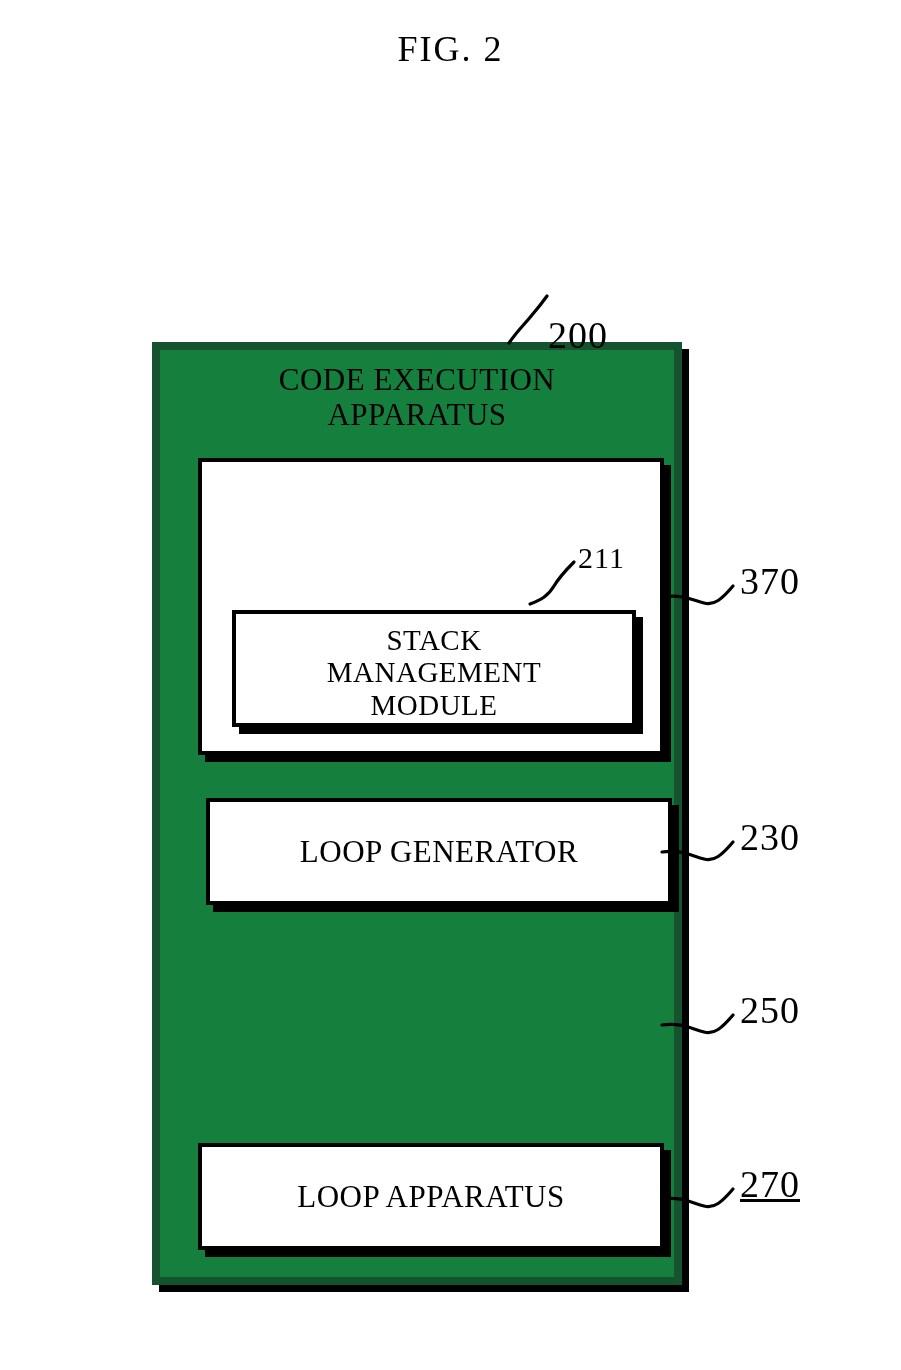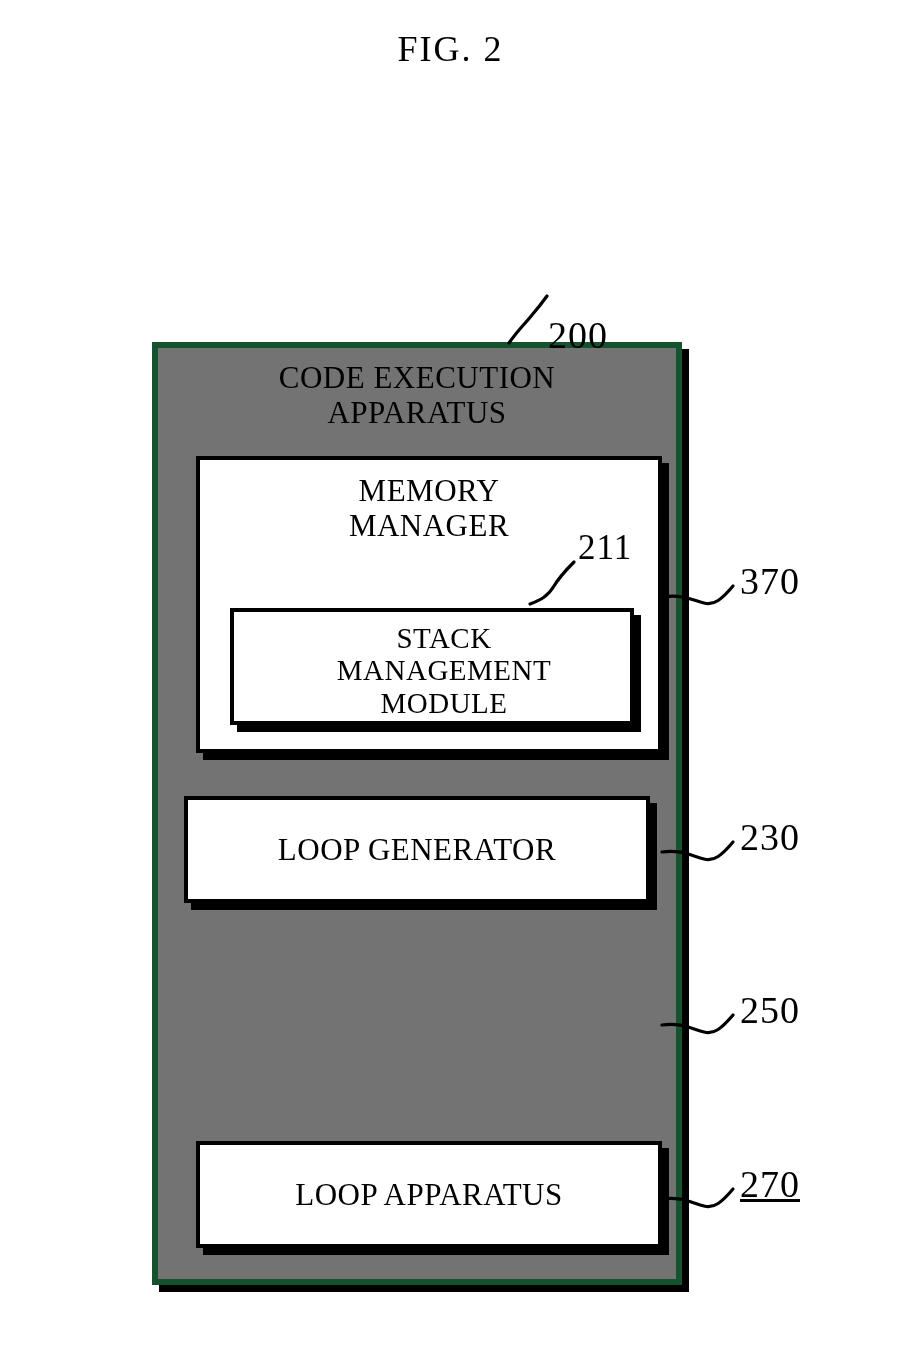--- a/index.html
+++ b/index.html
@@ -29,22 +29,22 @@
     line-height: 1.1;
   }
 
   
   #apparatus-box {
     position: absolute;
     left: 152px;
     top: 342px;
     width: 530px;
     height: 943px;
-    border: 6px solid #14532d;
-    background: #737373;
+    border: 8px solid #14532d;
+    background: #15803d;
     box-shadow: 7px 7px 0 0 #000;
     box-sizing: border-box;
   }
 
   #apparatus-title {
     position: absolute;
     left: 0;
     top: 13px;
     width: 100%;
     text-align: center;
@@ -86,26 +86,25 @@
   
   #stack-management-block {
     left: 30px;
     top: 148px;
     width: 404px;
     height: 117px;
   }
   #stack-management-label {
     top: 10px;
     font-size: 29px;
-    padding-left: 12px;
   }
 
   
   #loop-generator-block {
-    left: 26px;
+    left: 46px;
     top: 448px;
     width: 466px;
     height: 107px;
   }
   
   #loop-changer-block {
     left: 38px;
     top: 620px;
     width: 466px;
     height: 107px;
@@ -125,21 +124,21 @@
   
   .ref-num {
     position: absolute;
     font-size: 38px;
     letter-spacing: 1px;
     line-height: 1;
     white-space: nowrap;
   }
   #ref-200 { left: 548px; top: 276px; margin-top: 40px; }
   #ref-210 { left: 740px; top: 562px; }
-  #ref-211 { left: 578px; top: 530px; font-size: 35px; }
+  #ref-211 { left: 578px; top: 543px; font-size: 30px; }
   #ref-230 { left: 740px; top: 818px; }
   #ref-250 { left: 740px; top: 991px; }
   #ref-270 { left: 740px; top: 1165px; text-decoration: underline; }
 
   
   #leader-lines {
     position: absolute;
     left: 0;
     top: 0;
     width: 901px;
@@ -160,24 +159,20 @@
 
 <div id="apparatus-box">
 
   <div id="apparatus-title">
     <div>CODE EXECUTION</div>
     <div>APPARATUS</div>
   </div>
 
   <div id="memory-manager-block" class="module-block">
 
-    <div id="memory-manager-label" class="module-label">
-      <div>MEMORY</div>
-      <div>MANAGER</div>
-    </div>
 
     <div id="stack-management-block" class="module-block">
       <div id="stack-management-label" class="module-label">
         <div>STACK</div>
         <div>MANAGEMENT</div>
         <div>MODULE</div>
       </div>
     </div>
   </div>
 

